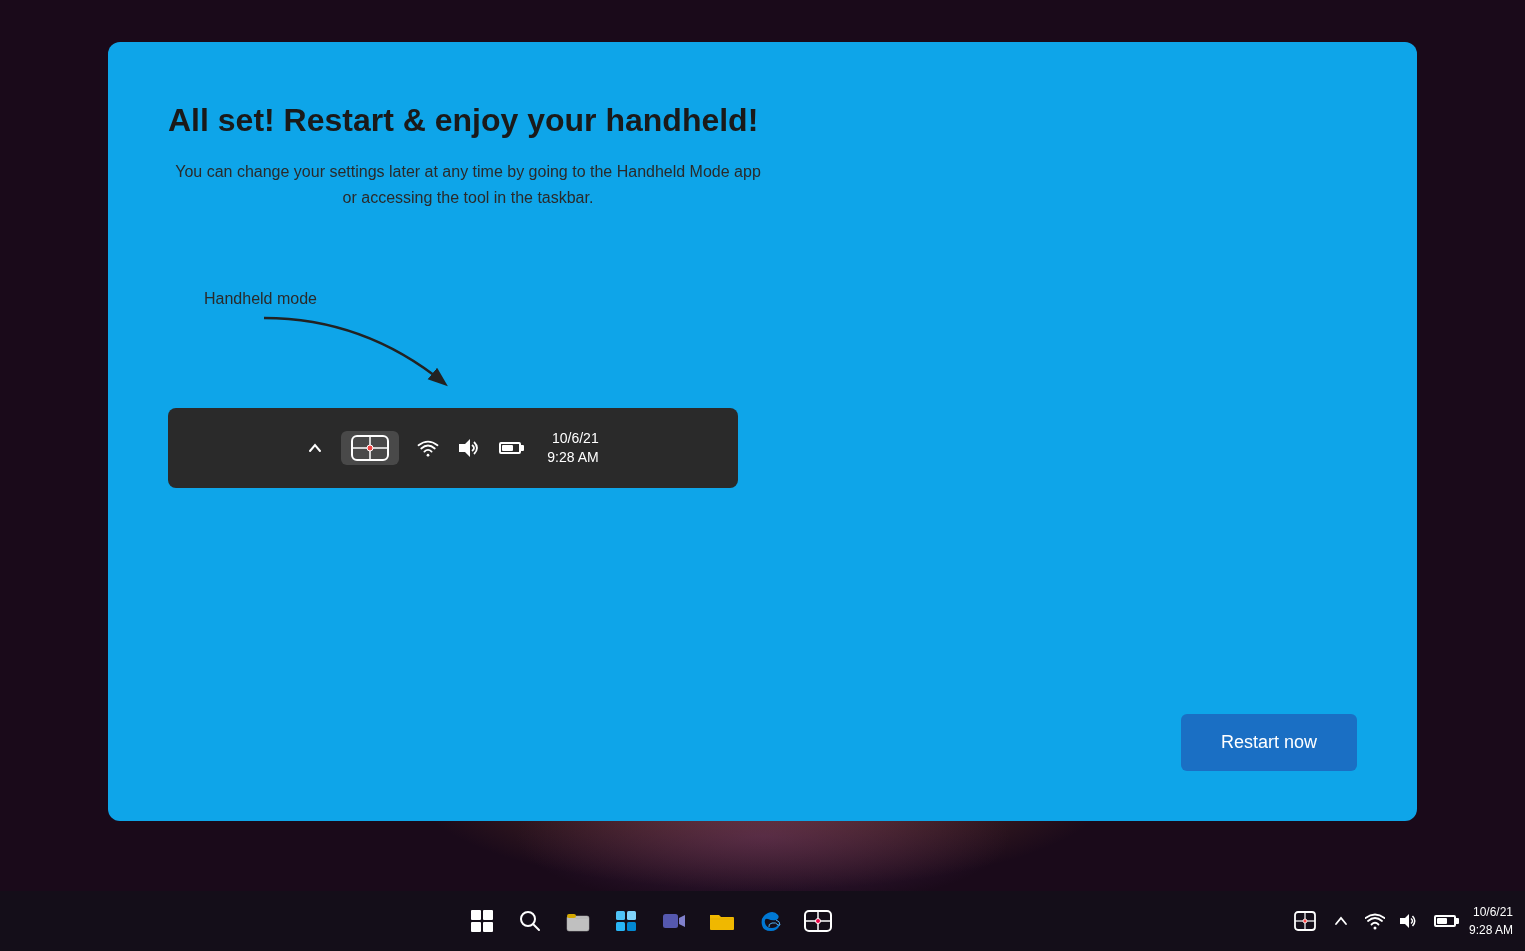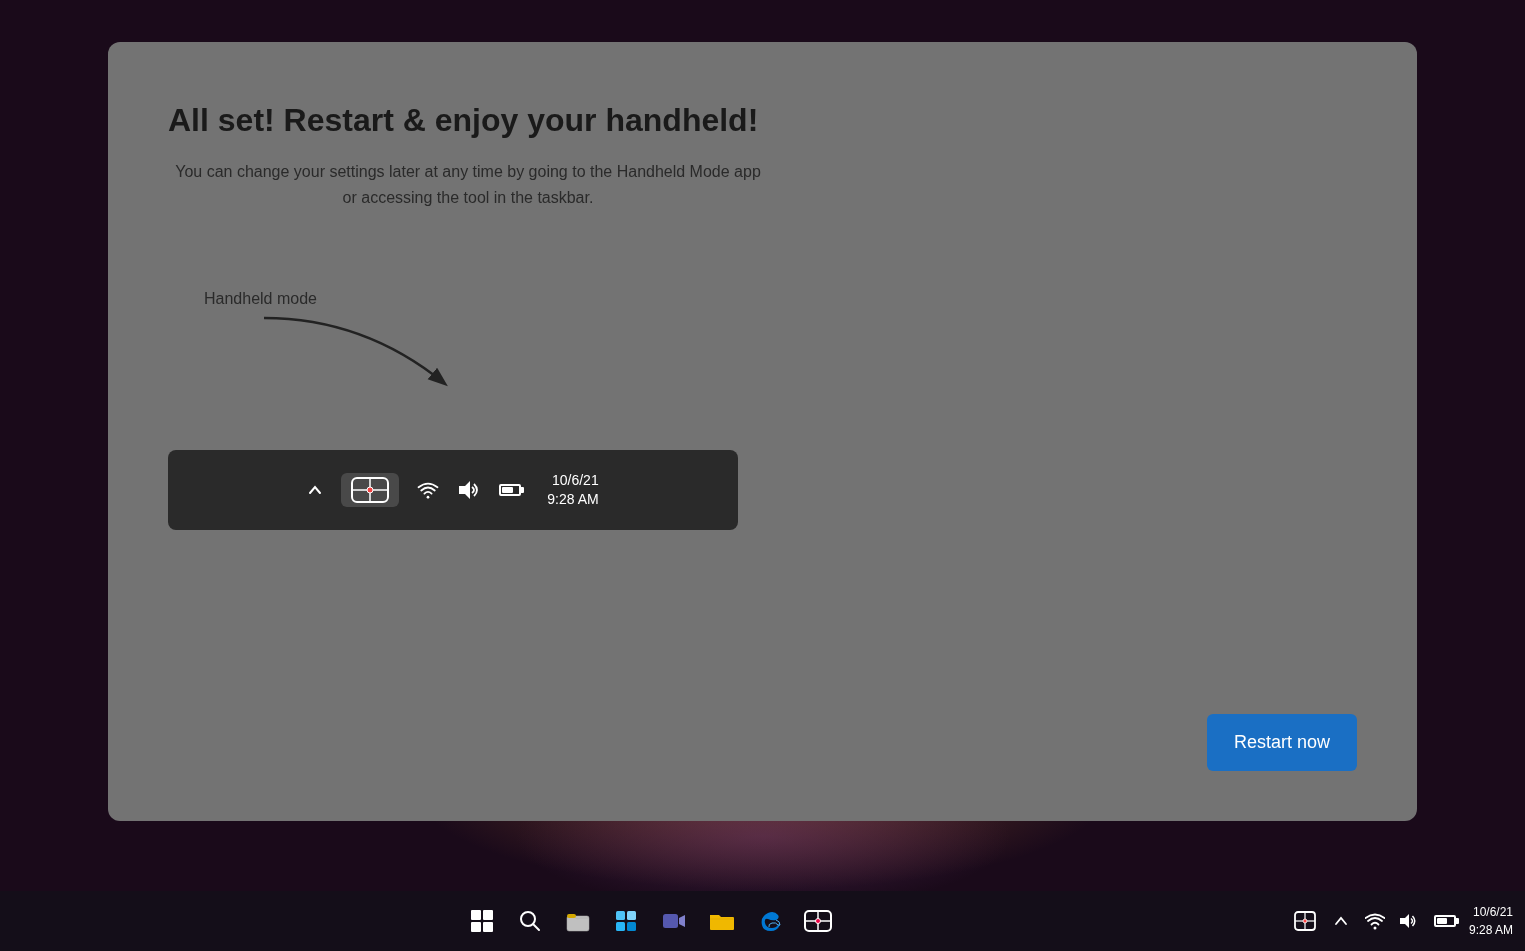--- a/index.html
+++ b/index.html
@@ -35,21 +35,21 @@
       border-radius: 50%;
     }
 
     
     .dialog {
       position: absolute;
       top: 42px;
       left: 108px;
       right: 108px;
       bottom: 130px;
-      background: #737373;
+      background: #0ea5e9;
       border-radius: 12px;
       padding: 60px 60px 50px 60px;
       display: flex;
       flex-direction: column;
     }
 
     .dialog-title {
       font-size: 32px;
       font-weight: 700;
       color: #1a1a1a;
@@ -106,21 +106,21 @@
 
     
     .restart-btn {
       position: absolute;
       right: 60px;
       bottom: 50px;
       background: #1a6fc4;
       color: #ffffff;
       border: none;
       border-radius: 6px;
-      padding: 18px 27px;
+      padding: 18px 40px;
       font-size: 18px;
       font-weight: 500;
       cursor: pointer;
       white-space: nowrap;
     }
 
     
     .taskbar {
       position: absolute;
       bottom: 0;
@@ -186,21 +186,20 @@
     }
     .win-icon span {
       background: #fff;
       border-radius: 1px;
     }
 
     .section-middle {
       display: flex;
       flex-direction: column;
       margin-top: 30px;
-      gap: 42px;
     }
 
     .label-arrow-row {
       display: flex;
       flex-direction: column;
       margin-left: 16px;
     }
 
     .taskbar-row {
       margin-left: 0;

